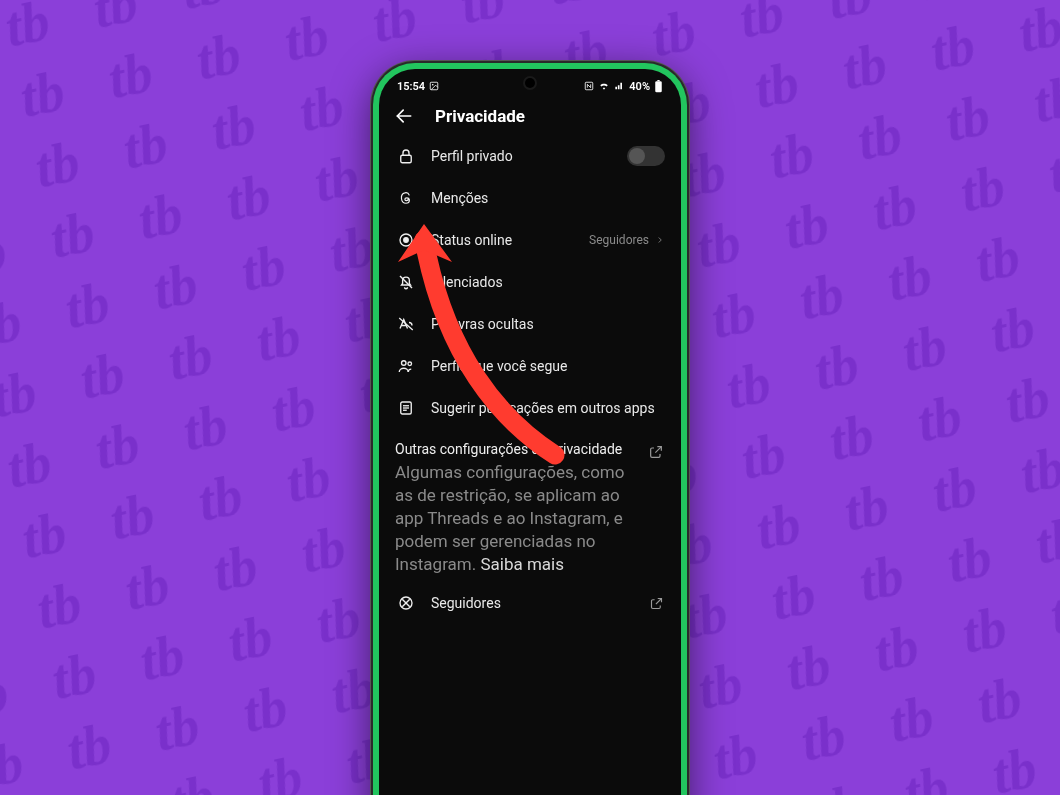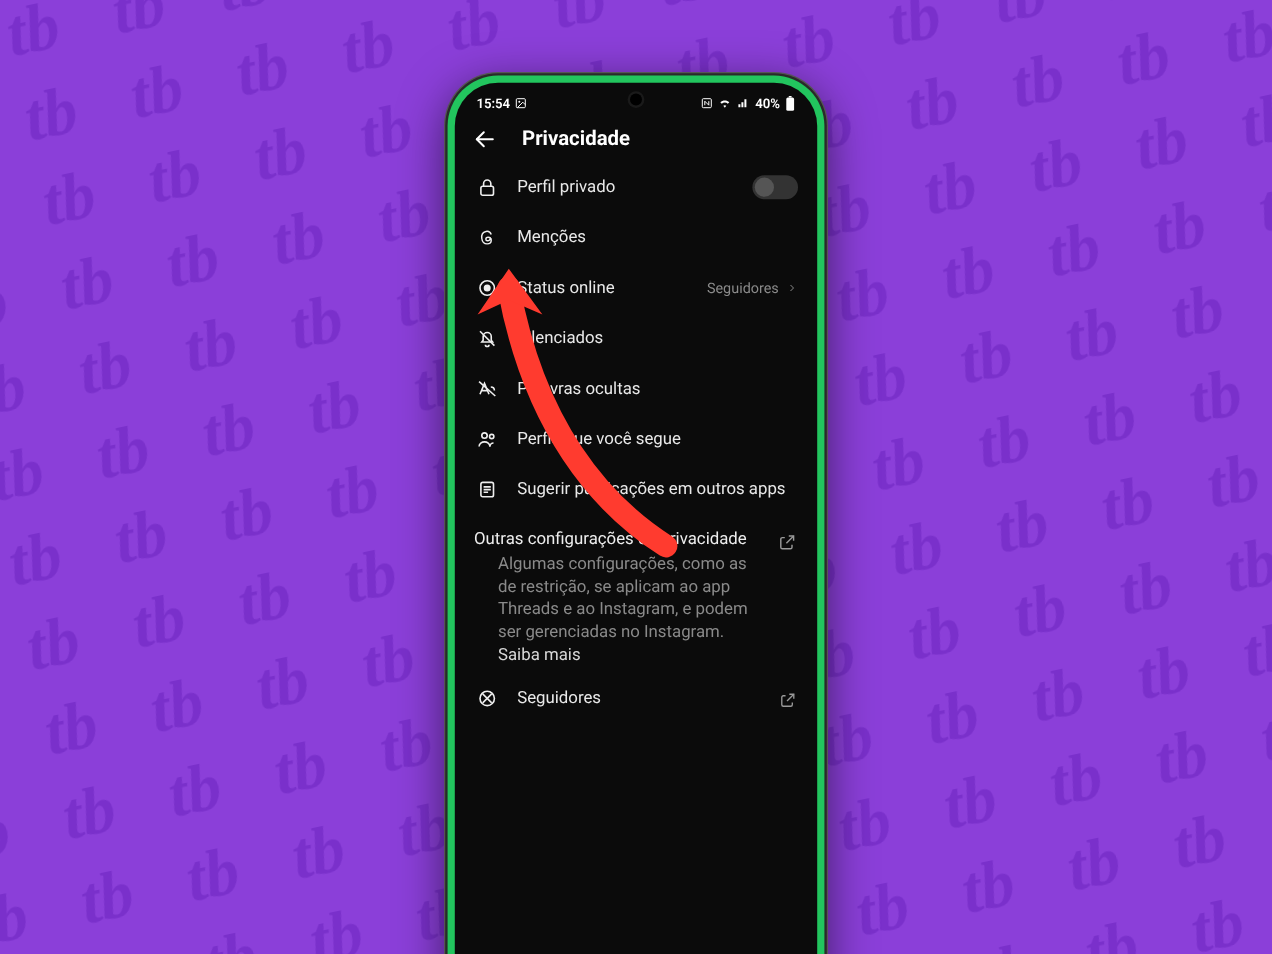--- a/index.html
+++ b/index.html
@@ -58,21 +58,21 @@
   .row .label{flex:1 1 auto;}
   .row .trail{display:flex;align-items:center;gap:6px;color:#8a8a8a;font-size:12px;}
   .toggle{
     width:38px;height:20px;border-radius:20px;background:#333;position:relative;flex:0 0 38px;
   }
   .toggle::after{content:"";position:absolute;top:2px;left:2px;width:16px;height:16px;border-radius:50%;background:#555;}
   
   .section{padding:12px 16px 4px 16px;}
   .section .heading-row{display:flex;align-items:flex-start;gap:10px;}
   .section .heading{font-size:14px;color:#eee;flex:1;}
-  .section .desc{font-size:14px;line-height:1.35;color:#8a8a8a;margin-top:4px;margin-left:20px;}
+  .section .desc{font-size:17px;line-height:1.35;color:#8a8a8a;margin-top:4px;}
   .section .desc .more{color:#d9d9d9;}
   .ext-icon{width:18px;height:18px;display:flex;align-items:center;justify-content:center;color:#9a9a9a;flex:0 0 18px;margin-top:2px;}
   
   .gesture{
     position:absolute;bottom:7px;left:50%;transform:translateX(-50%);
     width:100px;height:4px;border-radius:3px;background:#555;
   }
   
   .annotation{position:absolute;pointer-events:none;}
 </style>

